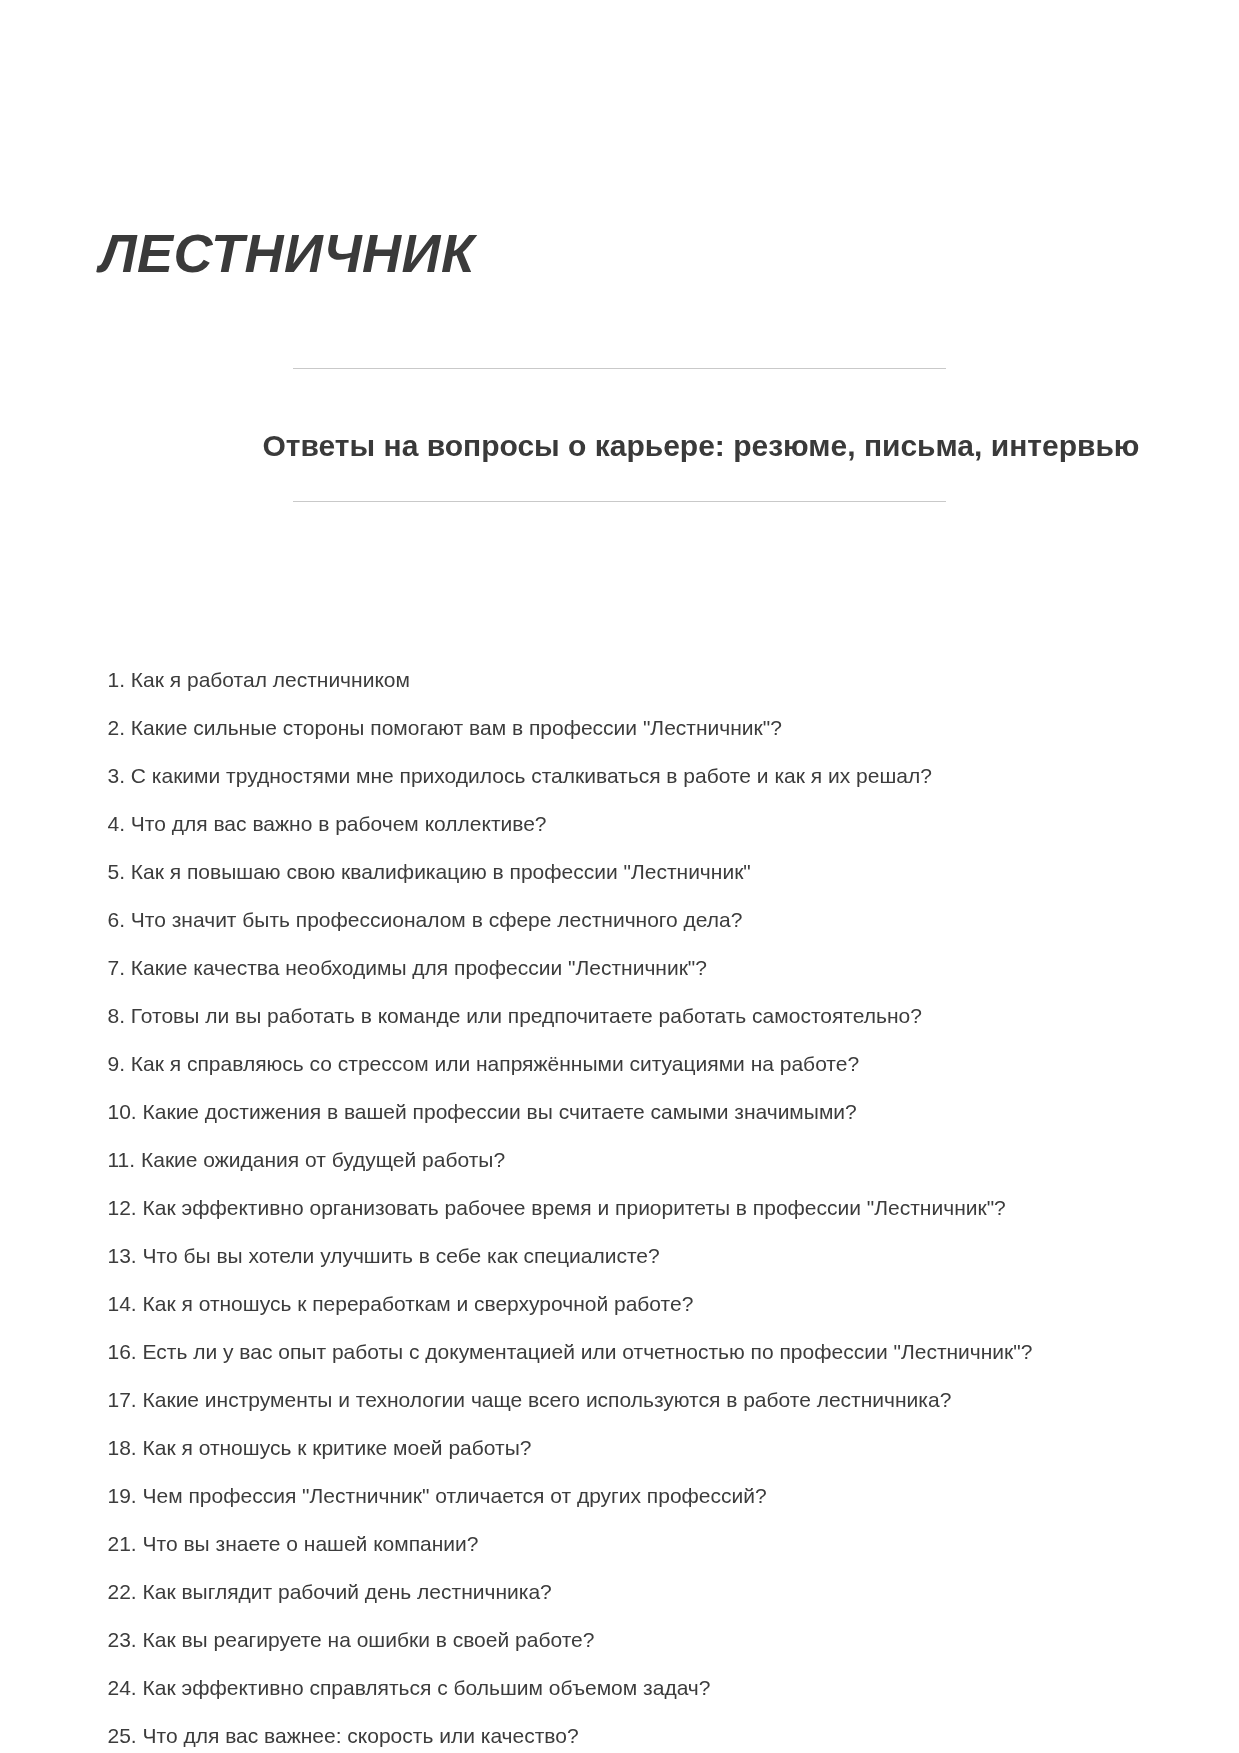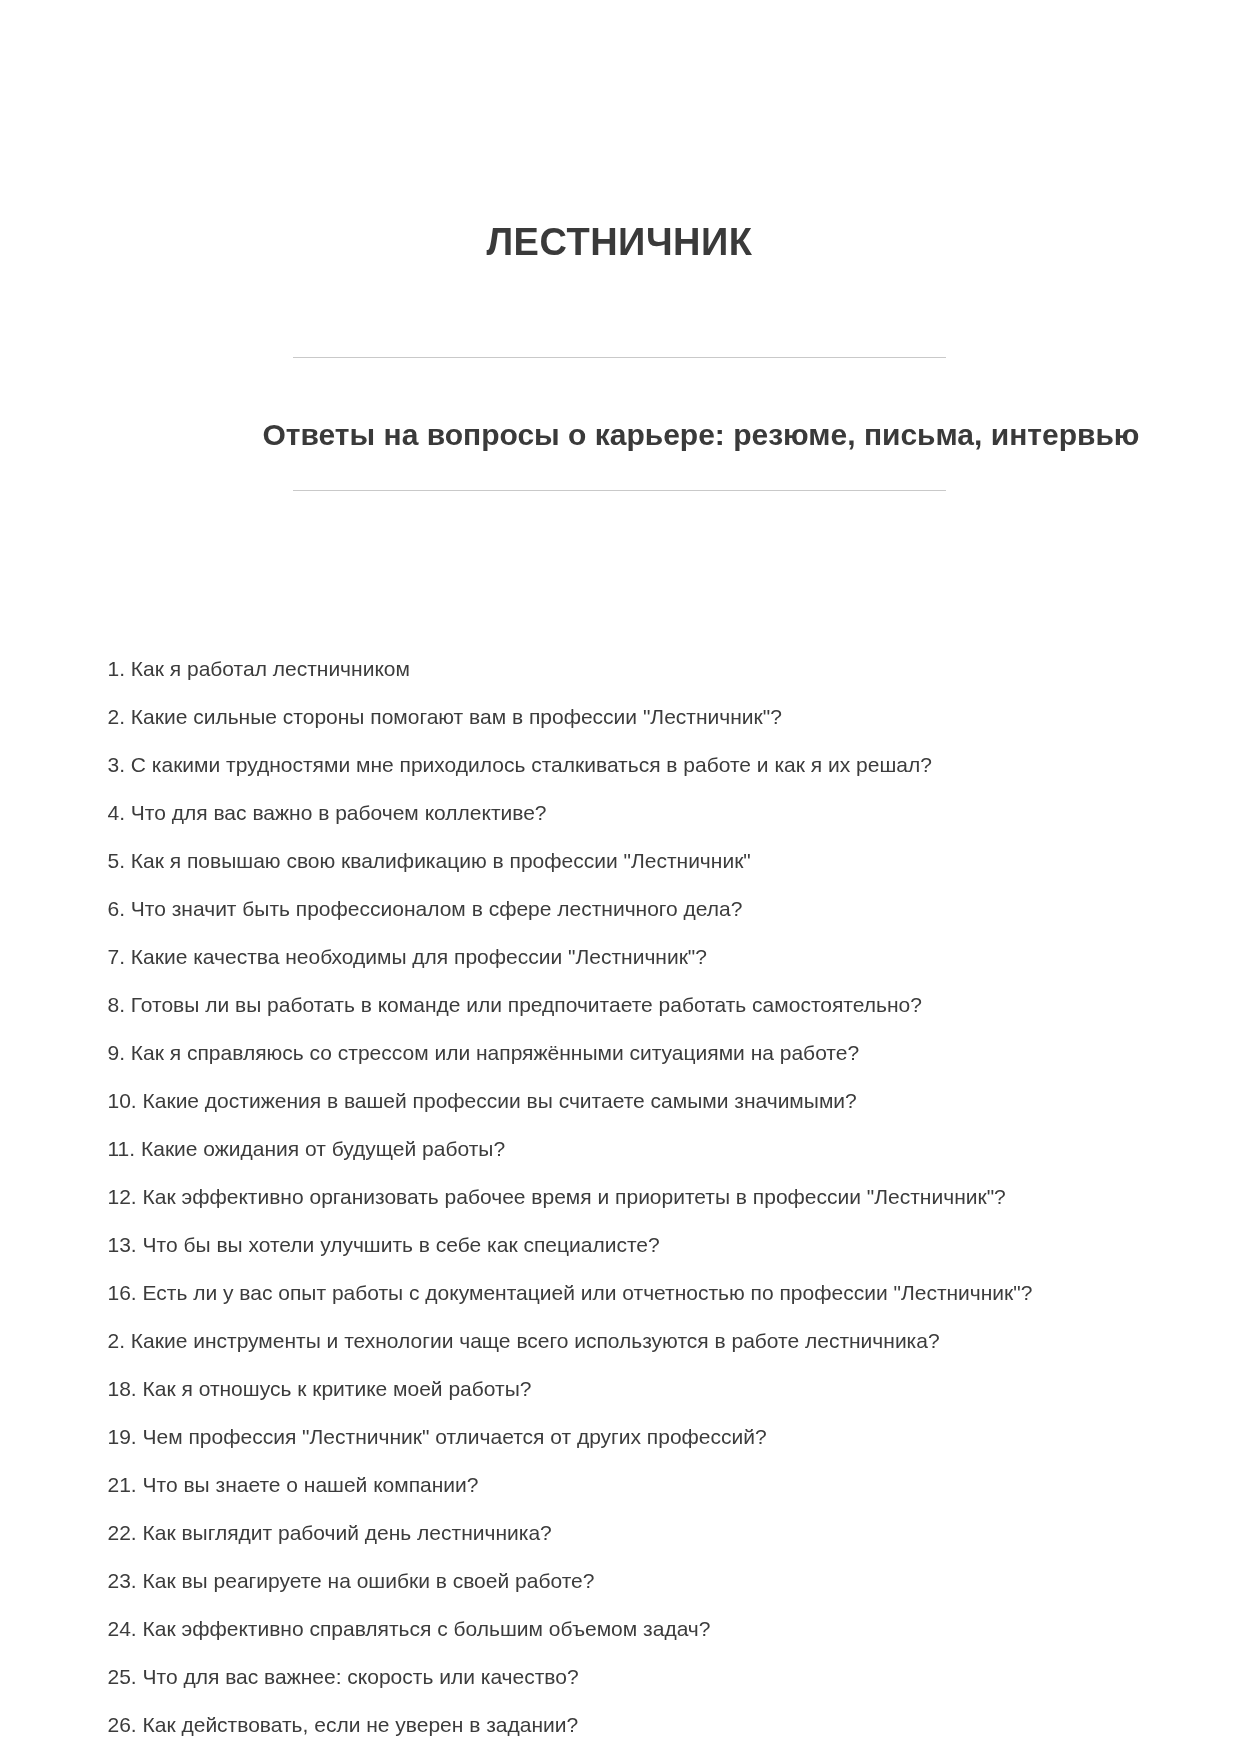--- a/index.html
+++ b/index.html
@@ -13,26 +13,26 @@
     font-family: "Liberation Sans", sans-serif;
     color: #3b3b3b;
     -webkit-font-smoothing: antialiased;
   }
   .doc {
     width: 1040px;
     margin: 0 auto;
   }
   .title {
     padding-top: 185px;
-    font-size: 38px;
+    font-size: 54px;
     line-height: 65px;
     font-weight: 700;
-    text-align: center;
     color: #3a3a3a;
     letter-spacing: 0.5px;
+    font-style: italic;
   }
   .divider {
     border: none;
     border-top: 1px solid #c9c9c9;
     width: 653px;
     margin: 0 auto;
     height: 0;
   }
   .divider-top { margin-top: 82px; }
   .subtitle {
@@ -75,22 +75,23 @@
     <p>4. Что для вас важно в рабочем коллективе?</p>
     <p>5. Как я повышаю свою квалификацию в профессии "Лестничник"</p>
     <p>6. Что значит быть профессионалом в сфере лестничного дела?</p>
     <p>7. Какие качества необходимы для профессии "Лестничник"?</p>
     <p>8. Готовы ли вы работать в команде или предпочитаете работать самостоятельно?</p>
     <p>9. Как я справляюсь со стрессом или напряжёнными ситуациями на работе?</p>
     <p>10. Какие достижения в вашей профессии вы считаете самыми значимыми?</p>
     <p>11. Какие ожидания от будущей работы?</p>
     <p>12. Как эффективно организовать рабочее время и приоритеты в профессии "Лестничник"?</p>
     <p>13. Что бы вы хотели улучшить в себе как специалисте?</p>
+    <p>14. Как я отношусь к переработкам и сверхурочной работе?</p>
     <p>16. Есть ли у вас опыт работы с документацией или отчетностью по профессии "Лестничник"?</p>
-    <p>2. Какие инструменты и технологии чаще всего используются в работе лестничника?</p>
+    <p>17. Какие инструменты и технологии чаще всего используются в работе лестничника?</p>
     <p>18. Как я отношусь к критике моей работы?</p>
     <p>19. Чем профессия "Лестничник" отличается от других профессий?</p>
     <p>21. Что вы знаете о нашей компании?</p>
     <p>22. Как выглядит рабочий день лестничника?</p>
     <p>23. Как вы реагируете на ошибки в своей работе?</p>
     <p>24. Как эффективно справляться с большим объемом задач?</p>
     <p>25. Что для вас важнее: скорость или качество?</p>
     <p>26. Как действовать, если не уверен в задании?</p>
   </div>
 

